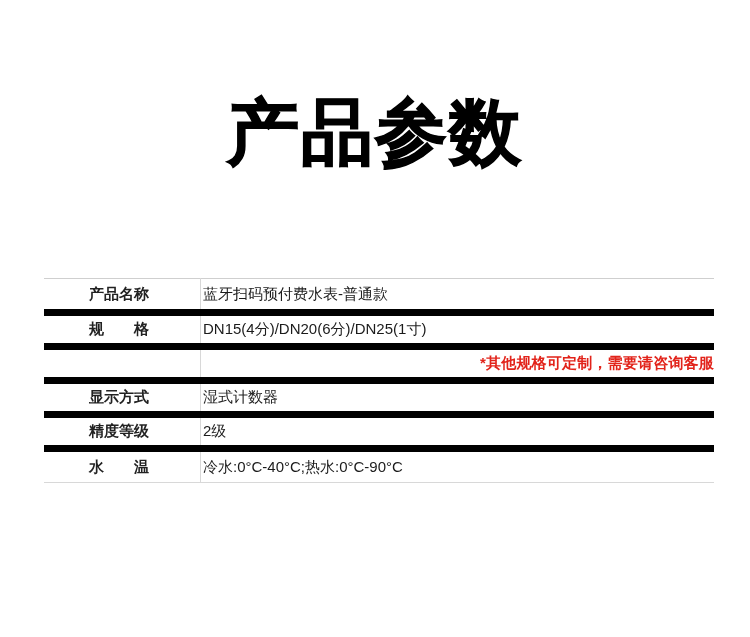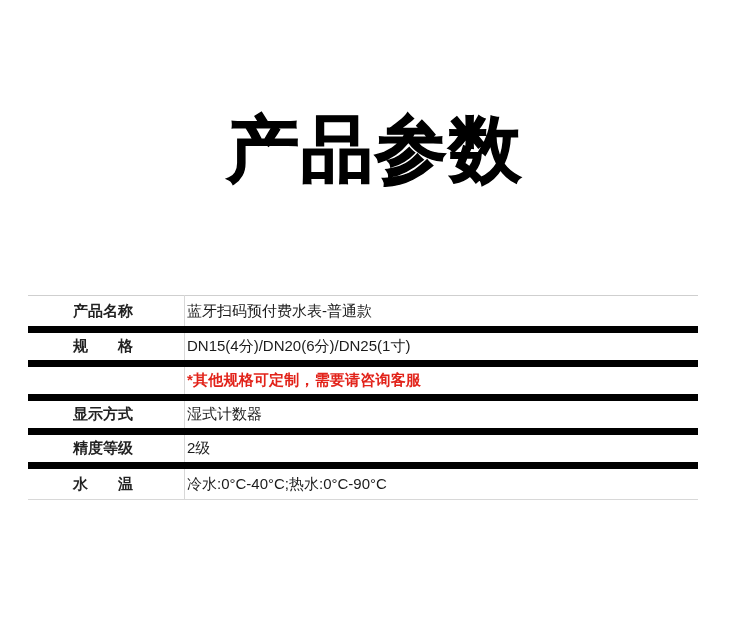--- a/index.html
+++ b/index.html
@@ -17,34 +17,33 @@
   .page {
     position: relative;
     width: 750px;
     height: 637px;
     box-sizing: border-box;
   }
   .title-wrap {
     width: 100%;
     text-align: center;
     padding-top: 96px;
-    margin-top: 17px;
   }
   .page-title {
     font-size: 72px;
     font-weight: 900;
     letter-spacing: 2px;
     color: #000000;
     line-height: 1.0;
     font-family: "DejaVu Sans", "Liberation Sans", sans-serif;
     -webkit-text-stroke: 1.2px #000;
   }
   .spec-table {
     position: absolute;
-    left: 28px;
+    left: 44px;
     top: 278px;
     width: 670px;
     border-collapse: collapse;
     table-layout: fixed;
   }
   .spec-table tr {
     height: 34px;
   }
   .spec-table td {
     border-top: 7px solid #000000;
@@ -68,20 +67,21 @@
   td.value {
     padding-left: 2px;
     text-align: left;
     color: #1b1b1b;
     font-weight: normal;
   }
   td.value.note {
     color: #e2231a;
     font-weight: bold;
     letter-spacing: 0.2px;
+    text-align: right;
   }
   tr.note-row td.label {
     border-right: 1px solid #d8d8d8;
   }
 </style>
 </head>
 <body>
 
 <div class="page">
 

